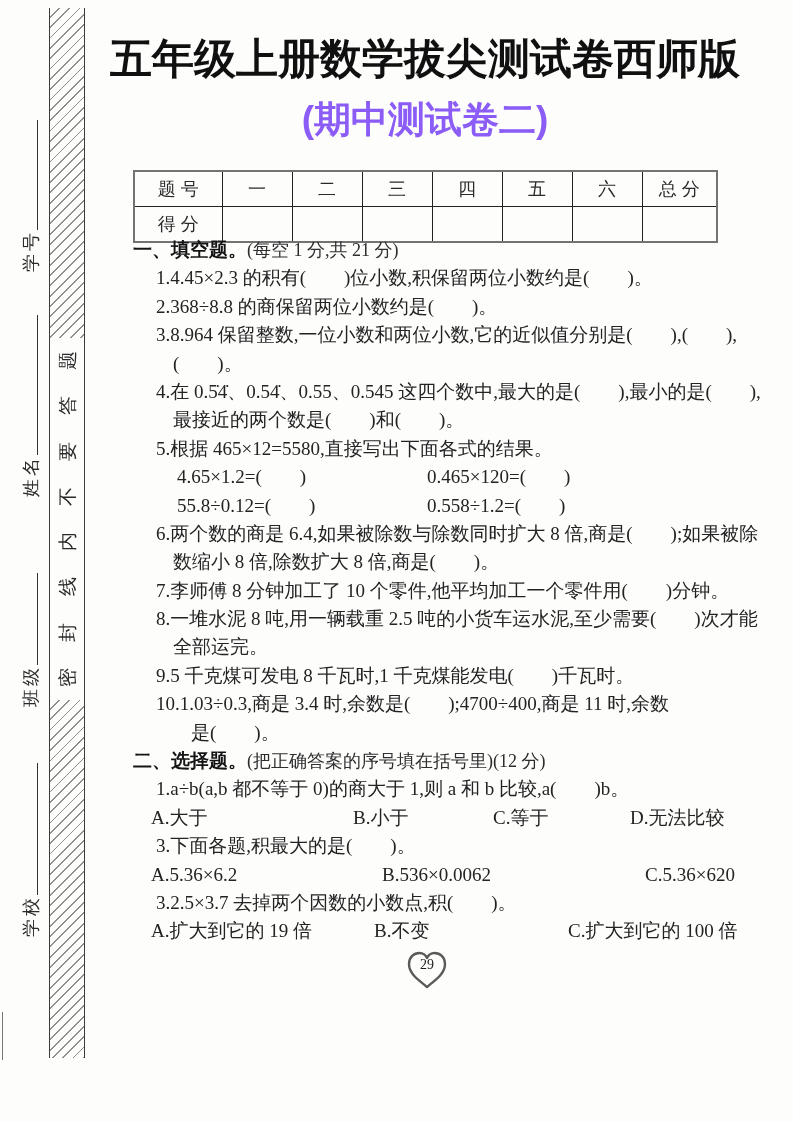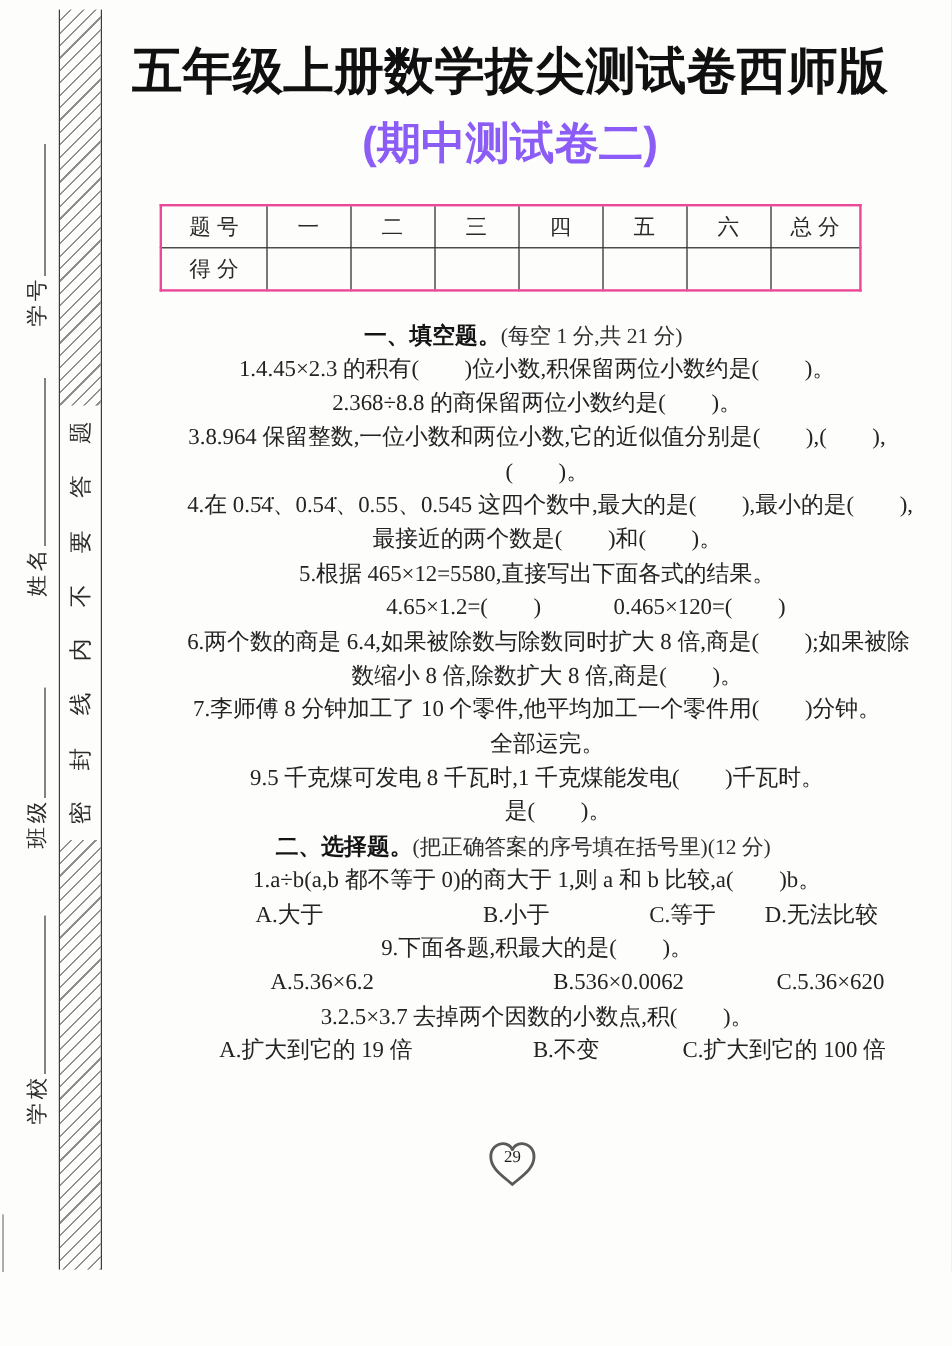--- a/index.html
+++ b/index.html
@@ -53,24 +53,24 @@
   
   .score-table{
     position:absolute; left:133px; top:170px; width:585px;
     border-collapse:collapse; table-layout:fixed;
   }
   .score-table td{
     border:1.3px solid #222; height:32px; text-align:center;
     font-size:18px; color:#2a2a2a;
     font-family:"Liberation Sans","DejaVu Sans",sans-serif; font-weight:500;
   }
-  .score-table{border:2px solid #ec4899;}
+  .score-table{border:2px solid #737373;}
 
   
-  .content{position:absolute; left:133px; top:266px; width:606px; font-size:19px;text-align:center;}
+  .content{position:absolute; left:133px; top:236px; width:606px; font-size:19px;}
   .line{height:28.4px; line-height:28.4px; white-space:nowrap;}
   .line.i{padding-left:23px;}
   .line.c{padding-left:40px;}
   .line.cols{padding-left:44px;}
   .line.cols span{display:inline-block;}
   .hb{font-family:"Liberation Sans","DejaVu Sans",sans-serif; font-weight:700; color:#141414;}
   .hn{font-size:18px; color:#2e2e2e;}
 
   
   .pageno{position:absolute; left:405px; top:950px; width:44px; height:42px;}
@@ -161,30 +161,33 @@
   <div class="content">
       <div class="line h"><span class="hb">一、填空题。</span><span class="hn">(每空 1 分,共 21 分)</span></div>
       <div class="line i">1.4.45×2.3 的积有(　　)位小数,积保留两位小数约是(　　)。</div>
       <div class="line i">2.368÷8.8 的商保留两位小数约是(　　)。</div>
       <div class="line i">3.8.964 保留整数,一位小数和两位小数,它的近似值分别是(　　),(　　),</div>
       <div class="line c">(　　)。</div>
       <div class="line i">4.在 0.5̇4̇、0.54̇、0.55、0.545 这四个数中,最大的是(　　),最小的是(　　),</div>
       <div class="line c">最接近的两个数是(　　)和(　　)。</div>
       <div class="line i">5.根据 465×12=5580,直接写出下面各式的结果。</div>
       <div class="line cols"><span style="width: 250px;">4.65×1.2=(　　)</span><span>0.465×120=(　　)</span></div>
+      <div class="line cols"><span style="width: 250px;">55.8÷0.12=(　　)</span><span>0.558÷1.2=(　　)</span></div>
       <div class="line i">6.两个数的商是 6.4,如果被除数与除数同时扩大 8 倍,商是(　　);如果被除</div>
       <div class="line c">数缩小 8 倍,除数扩大 8 倍,商是(　　)。</div>
       <div class="line i">7.李师傅 8 分钟加工了 10 个零件,他平均加工一个零件用(　　)分钟。</div>
+      <div class="line i">8.一堆水泥 8 吨,用一辆载重 2.5 吨的小货车运水泥,至少需要(　　)次才能</div>
       <div class="line c">全部运完。</div>
       <div class="line i">9.5 千克煤可发电 8 千瓦时,1 千克煤能发电(　　)千瓦时。</div>
+      <div class="line i">10.1.03÷0.3,商是 3.4 时,余数是(　　);4700÷400,商是 11 时,余数</div>
       <div class="line c" style="padding-left: 58px;">是(　　)。</div>
       <div class="line h"><span class="hb">二、选择题。</span><span class="hn">(把正确答案的序号填在括号里)(12 分)</span></div>
       <div class="line i">1.a÷b(a,b 都不等于 0)的商大于 1,则 a 和 b 比较,a(　　)b。</div>
       <div class="line cols" style="padding-left: 18px;"><span style="width: 166px;">A.大于</span><span style="width: 140px; margin-left: 36px;">B.小于</span><span style="width: 137px;">C.等于</span><span>D.无法比较</span></div>
-      <div class="line i">9.下面各题,积最大的是(　　)。</div>
+      <div class="line i">3.下面各题,积最大的是(　　)。</div>
       <div class="line cols" style="padding-left: 18px;"><span style="width: 231px;">A.5.36×6.2</span><span style="width: 263px;">B.536×0.0062</span><span>C.5.36×620</span></div>
       <div class="line i">3.2.5×3.7 去掉两个因数的小数点,积(　　)。</div>
       <div class="line cols" style="padding-left: 18px;"><span style="width: 223px;">A.扩大到它的 19 倍</span><span style="width: 194px;">B.不变</span><span>C.扩大到它的 100 倍</span></div>
     </div>
 
   <div class="pageno">
     <svg width="44" height="42" viewBox="0 0 44 40">
       <path d="M22 36 C14 29 4 23 4 13 C4 6 9 2 14.5 2 C18 2 21 4.5 22 7 C23 4.5 26 2 29.5 2 C35 2 40 6 40 13 C40 23 30 29 22 36 Z" fill="#fdfdfc" stroke="#5a5a5a" stroke-width="2.4" stroke-linejoin="round"></path>
     </svg>
     <div class="num">29</div>

